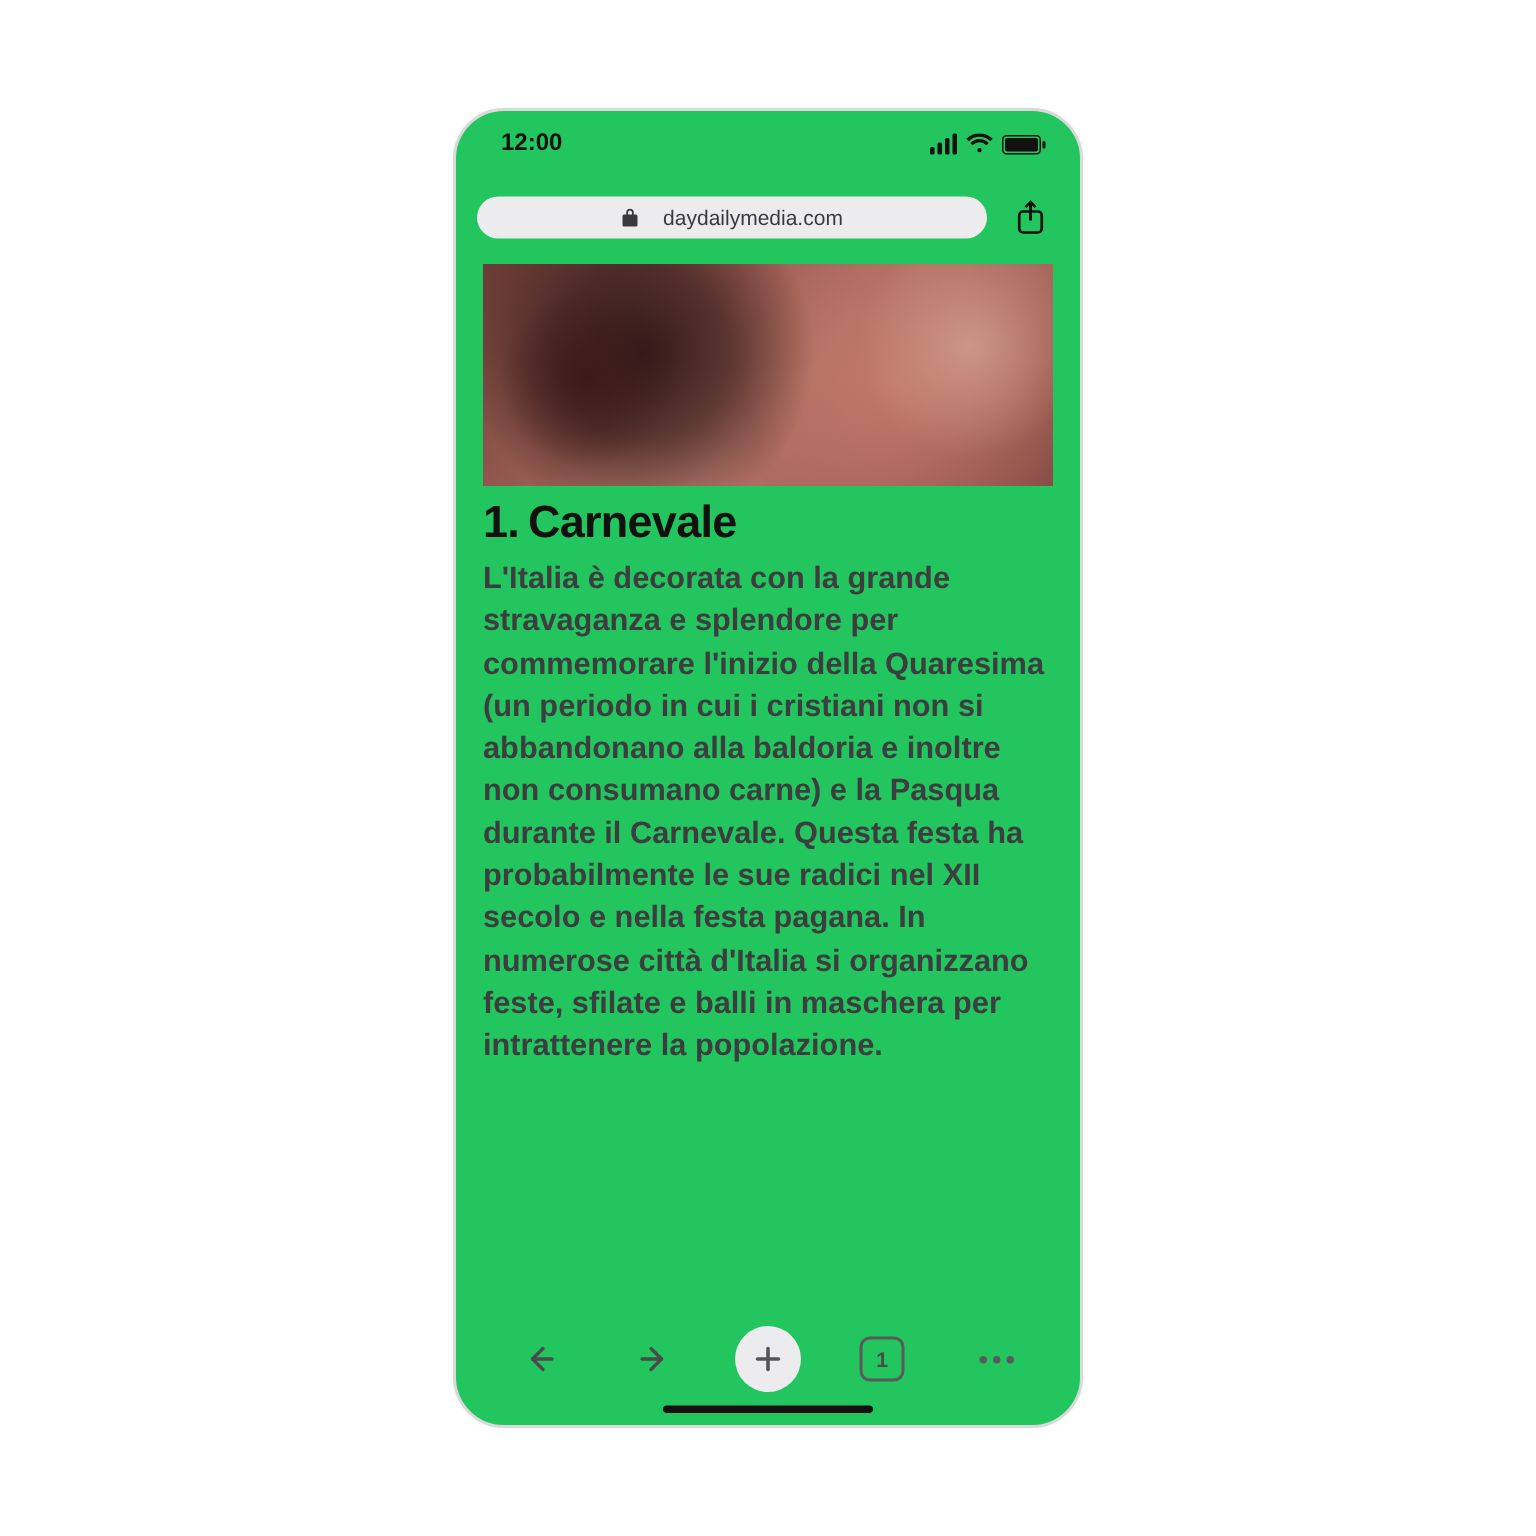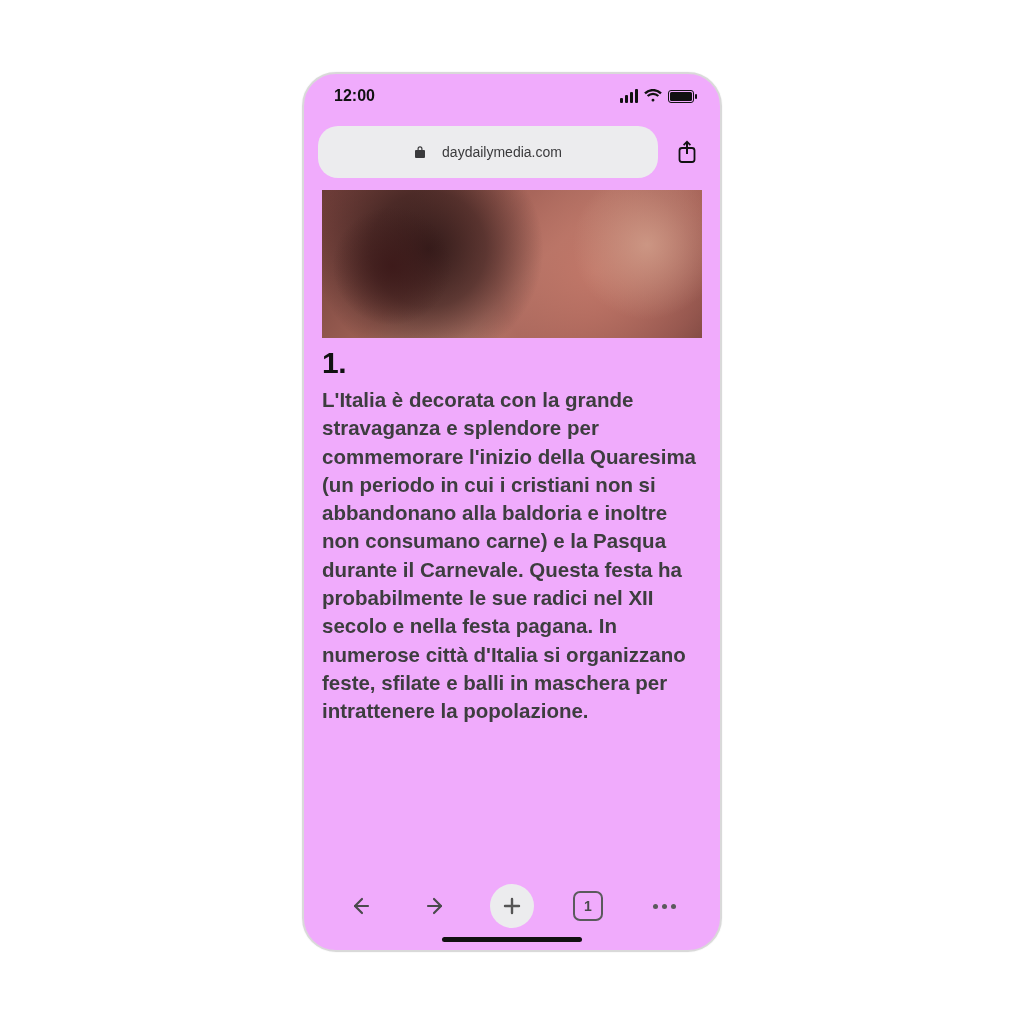--- a/index.html
+++ b/index.html
@@ -16,21 +16,21 @@
     position: relative;
     display: flex;
     align-items: center;
     justify-content: center;
   }
   .phone {
     width: 420px;
     height: 880px;
     border: 2px solid #d9d9d9;
     border-radius: 34px;
-    background: #f0abfc;
+    background: #22c55e;
     box-shadow: 0 0 0 1px rgba(0,0,0,0.02);
     display: flex;
     flex-direction: column;
     overflow: hidden;
     position: relative;
   }
   
   .status-bar {
     height: 44px;
     display: flex;
@@ -62,21 +62,21 @@
 
   
   .browser-top {
     padding: 8px 14px 10px 14px;
     display:flex;
     align-items:center;
     gap:10px;
   }
   .url-pill {
     flex:1;
-    height: 52px;
+    height: 28px;
     background:#ececee;
     border-radius: 20px;
     display:flex;
     align-items:center;
     justify-content:center;
     gap:16px;
     font-size:14px;
     color:#3a3a3c;
   }
   .lock-icon svg { display:block; }
@@ -206,20 +206,21 @@
           <path d="M11 1.5l-4 4 1.2 1.2L10 5v10h2V5l1.8 1.7L15 5.5l-4-4z" fill="#111"></path>
           <rect x="3.5" y="9" width="15" height="14" rx="2.5" ry="2.5" fill="none" stroke="#111" stroke-width="1.8"></rect>
         </svg>
       </div>
     </div>
 
     <div class="content">
       <div class="hero-image"></div>
       <h1 class="article-title">
         <span class="num">1.</span>
+        <span>Carnevale</span>
       </h1>
       <p class="article-body">L'Italia è decorata con la grande stravaganza e splendore per commemorare l'inizio della Quaresima (un periodo in cui i cristiani non si abbandonano alla baldoria e inoltre non consumano carne) e la Pasqua durante il Carnevale. Questa festa ha probabilmente le sue radici nel XII secolo e nella festa pagana. In numerose città d'Italia si organizzano feste, sfilate e balli in maschera per intrattenere la popolazione.</p>
     </div>
 
     <div class="browser-bottom">
       <div class="nav-btn">
         <svg width="24" height="24" viewBox="0 0 24 24">
             <path d="M14 5l-7 7 7 7" fill="none" stroke="#4a4a4c" stroke-width="2.2" stroke-linecap="round" stroke-linejoin="round"></path>
             <path d="M7 12h13" fill="none" stroke="#4a4a4c" stroke-width="2.2" stroke-linecap="round"></path>
           </svg>

